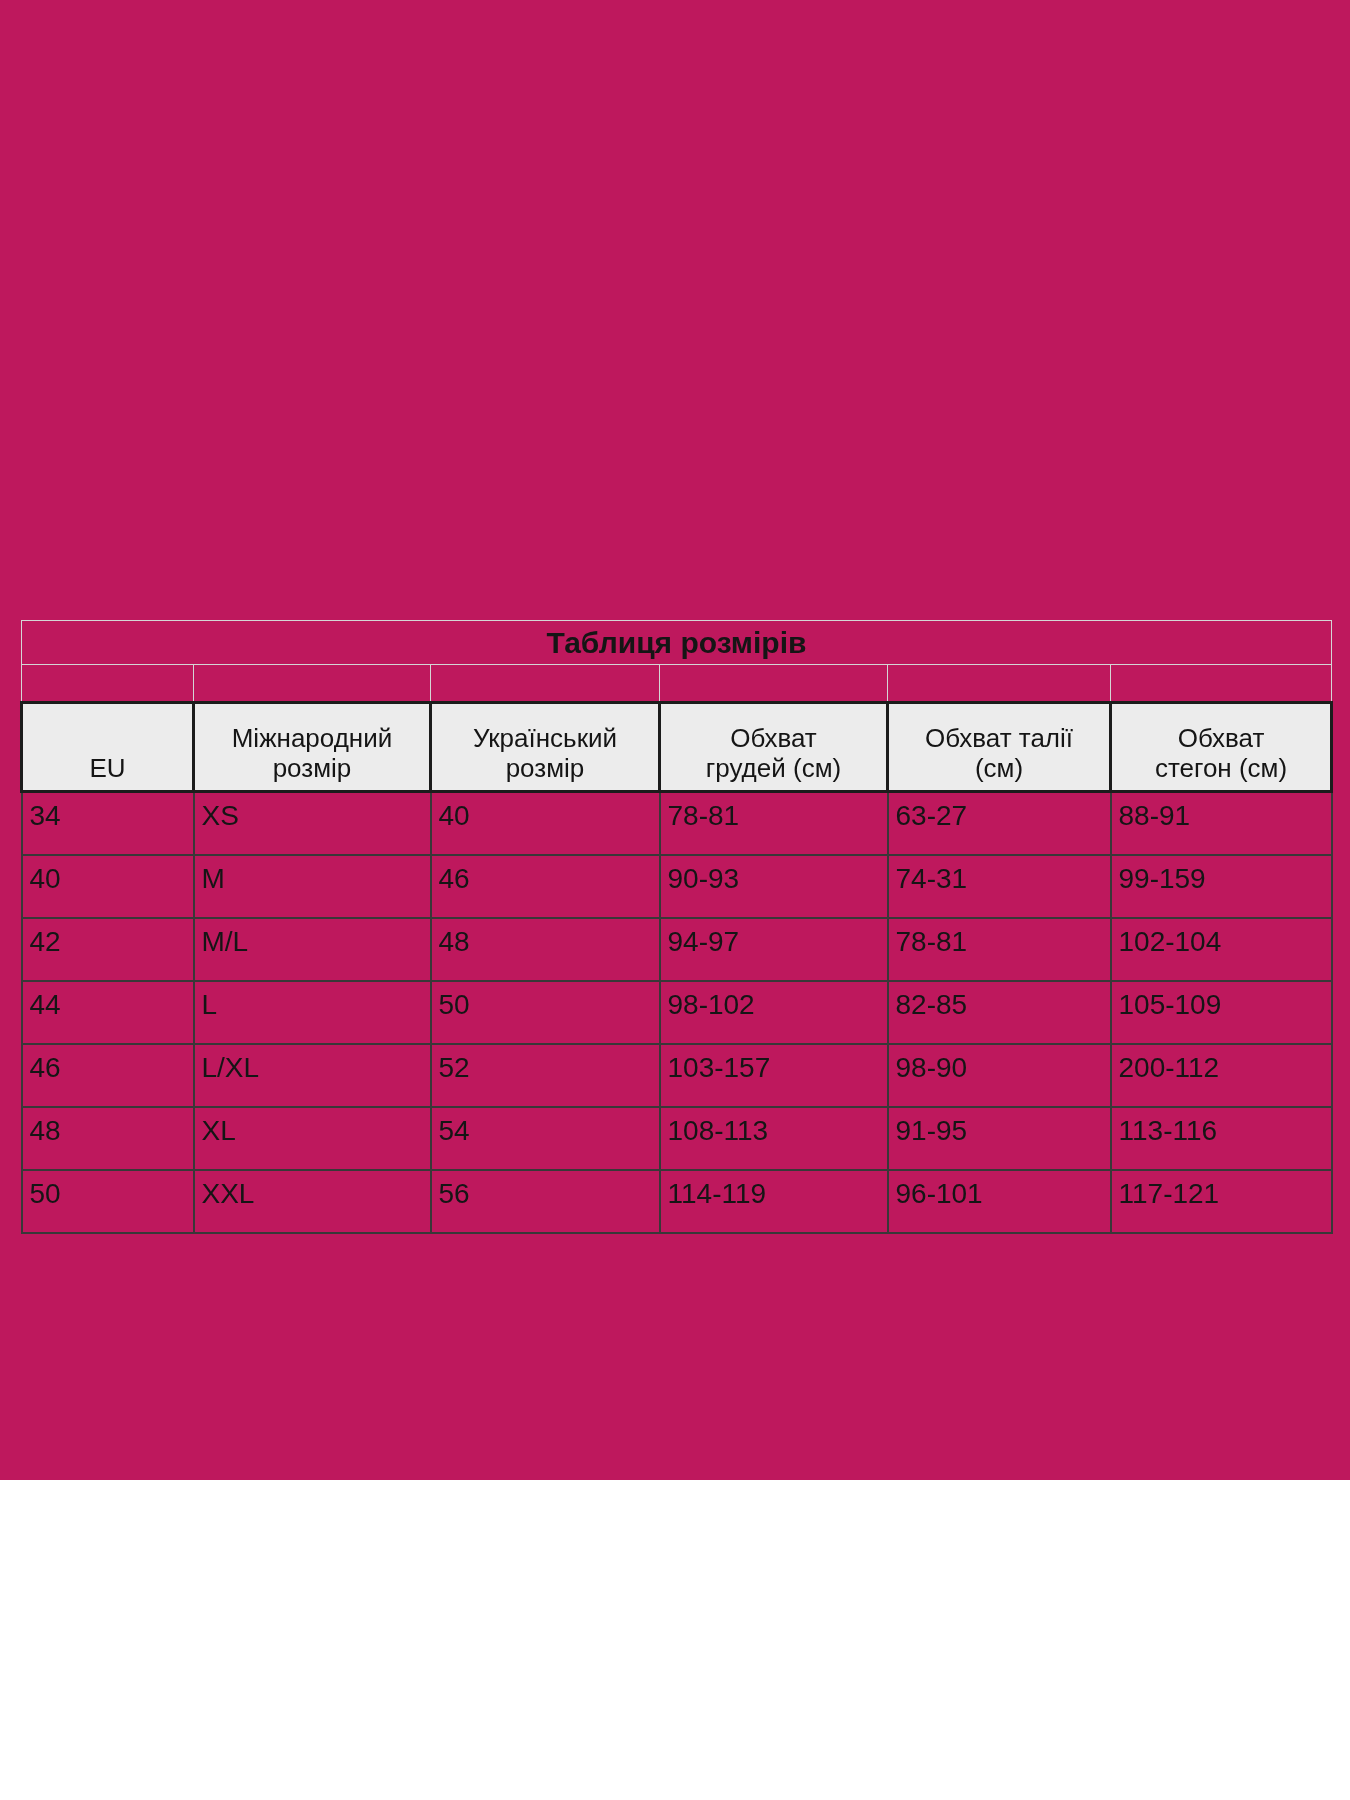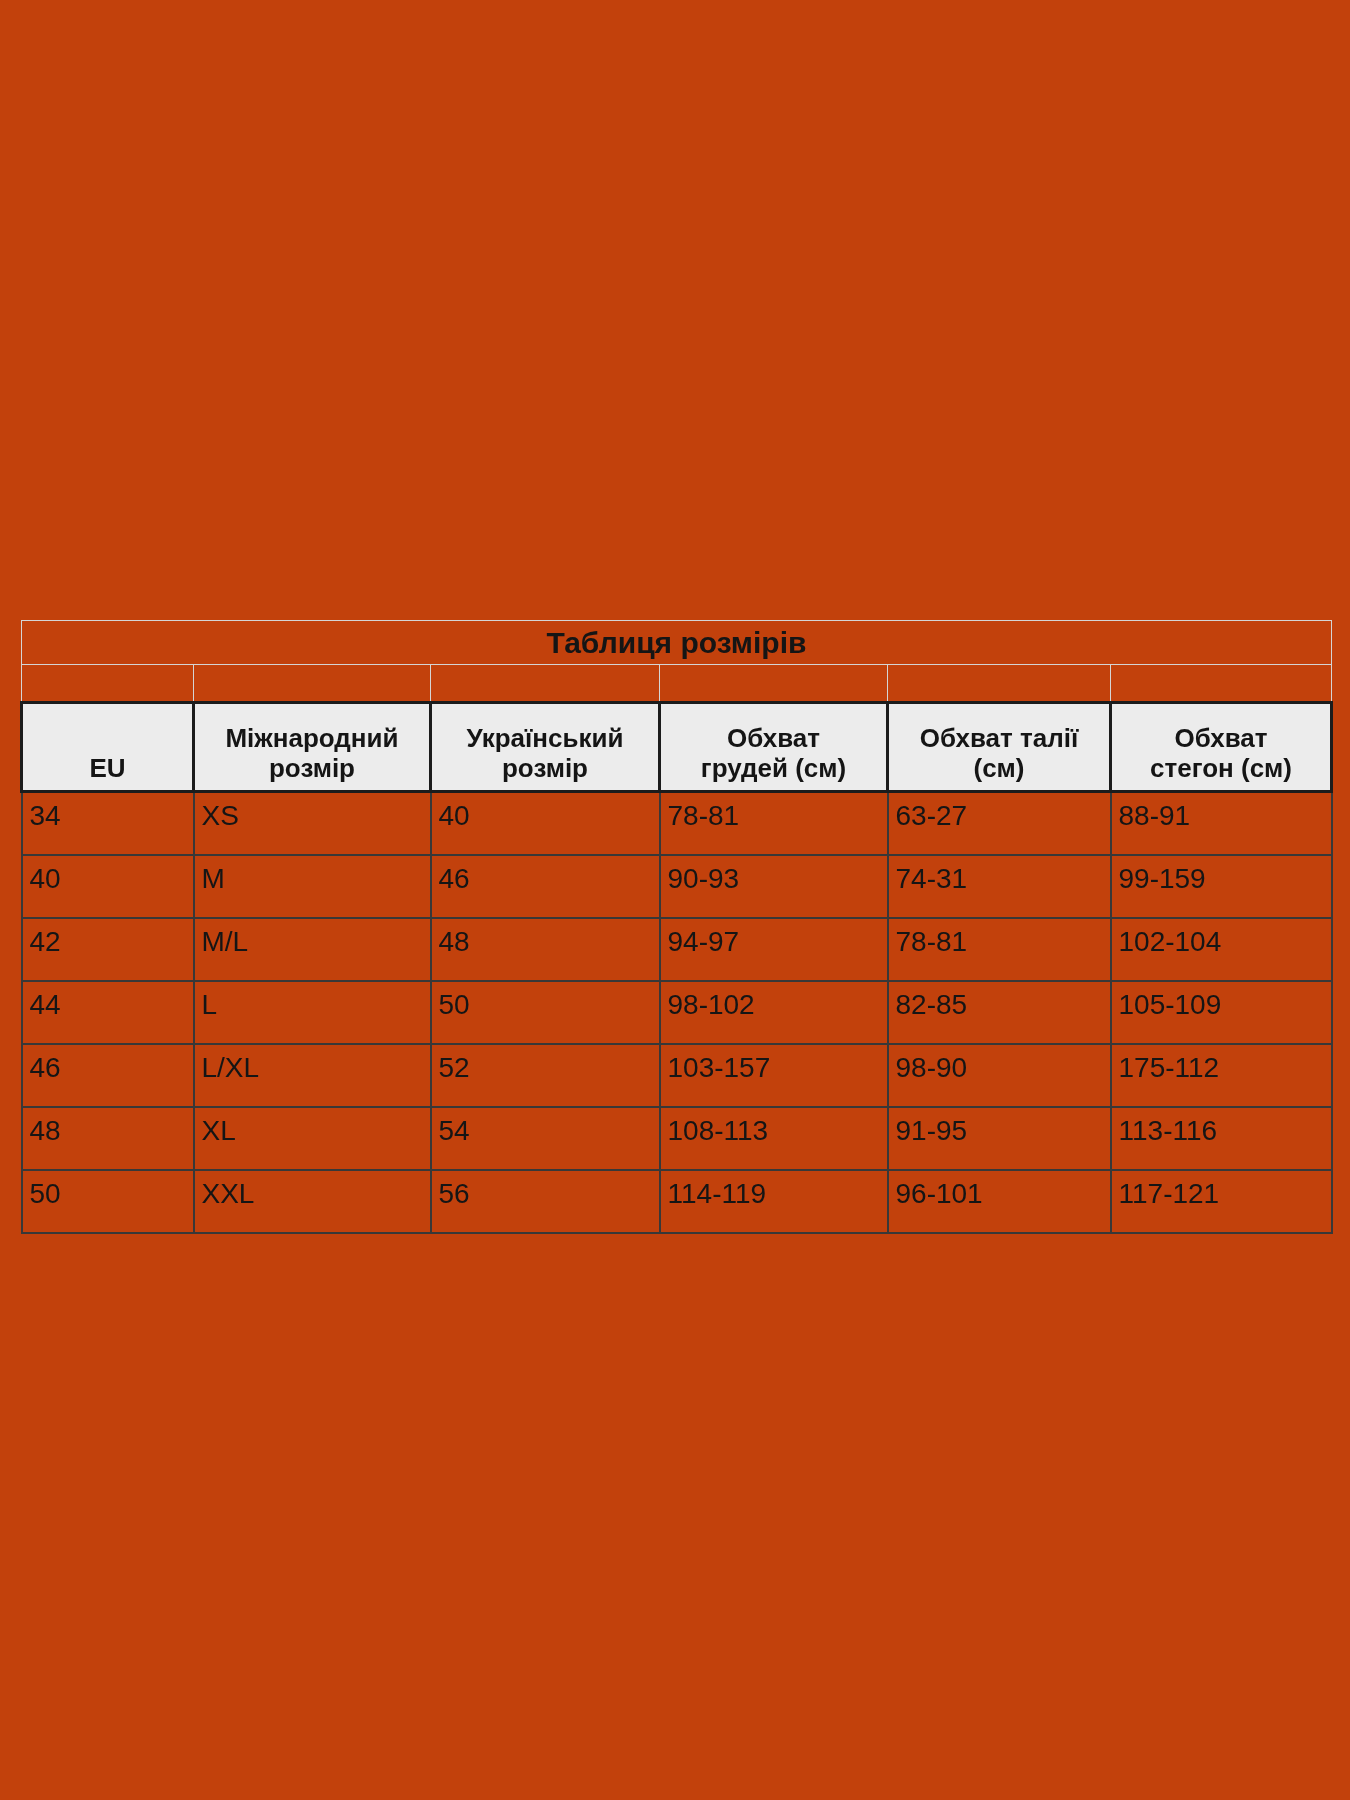--- a/index.html
+++ b/index.html
@@ -6,22 +6,22 @@
     margin: 0;
     padding: 0;
     background: #ffffff;
     width: 1350px;
     height: 1800px;
     font-family: "Liberation Sans", "DejaVu Sans", sans-serif;
   }
   .page {
     position: relative;
     width: 1350px;
-    height: 1800px;
-    background: #c2410c;
+    height: 1480px;
+    background: #be185d;
     overflow: hidden;
   }
   .table-wrap {
     position: absolute;
     left: 20px;
     top: 620px;
     width: 1310px;
   }
   table.size-chart {
     border-collapse: collapse;
@@ -43,21 +43,21 @@
   tr.spacer-row td {
     border: 1px solid #d5d5d5;
     height: 36px;
     padding: 0;
   }
   
   tr.header-row th {
     border: 3px solid #1c1c1c;
     background: #ececec;
     height: 79px;
-    font-weight: bold;
+    font-weight: normal;
     font-size: 26px;
     line-height: 1.13;
     text-align: center;
     vertical-align: bottom;
     padding: 0 4px 7px 4px;
     white-space: pre-line;
   }
   
   tr.data-row td {
     border: 2px solid #383838;
@@ -142,21 +142,21 @@
             <td>98-102</td>
             <td>82-85</td>
             <td>105-109</td>
           </tr>
           <tr class="data-row">
             <td>46</td>
             <td>L/XL</td>
             <td>52</td>
             <td>103-157</td>
             <td>98-90</td>
-            <td>175-112</td>
+            <td>200-112</td>
           </tr>
           <tr class="data-row">
             <td>48</td>
             <td>XL</td>
             <td>54</td>
             <td>108-113</td>
             <td>91-95</td>
             <td>113-116</td>
           </tr>
           <tr class="data-row">

